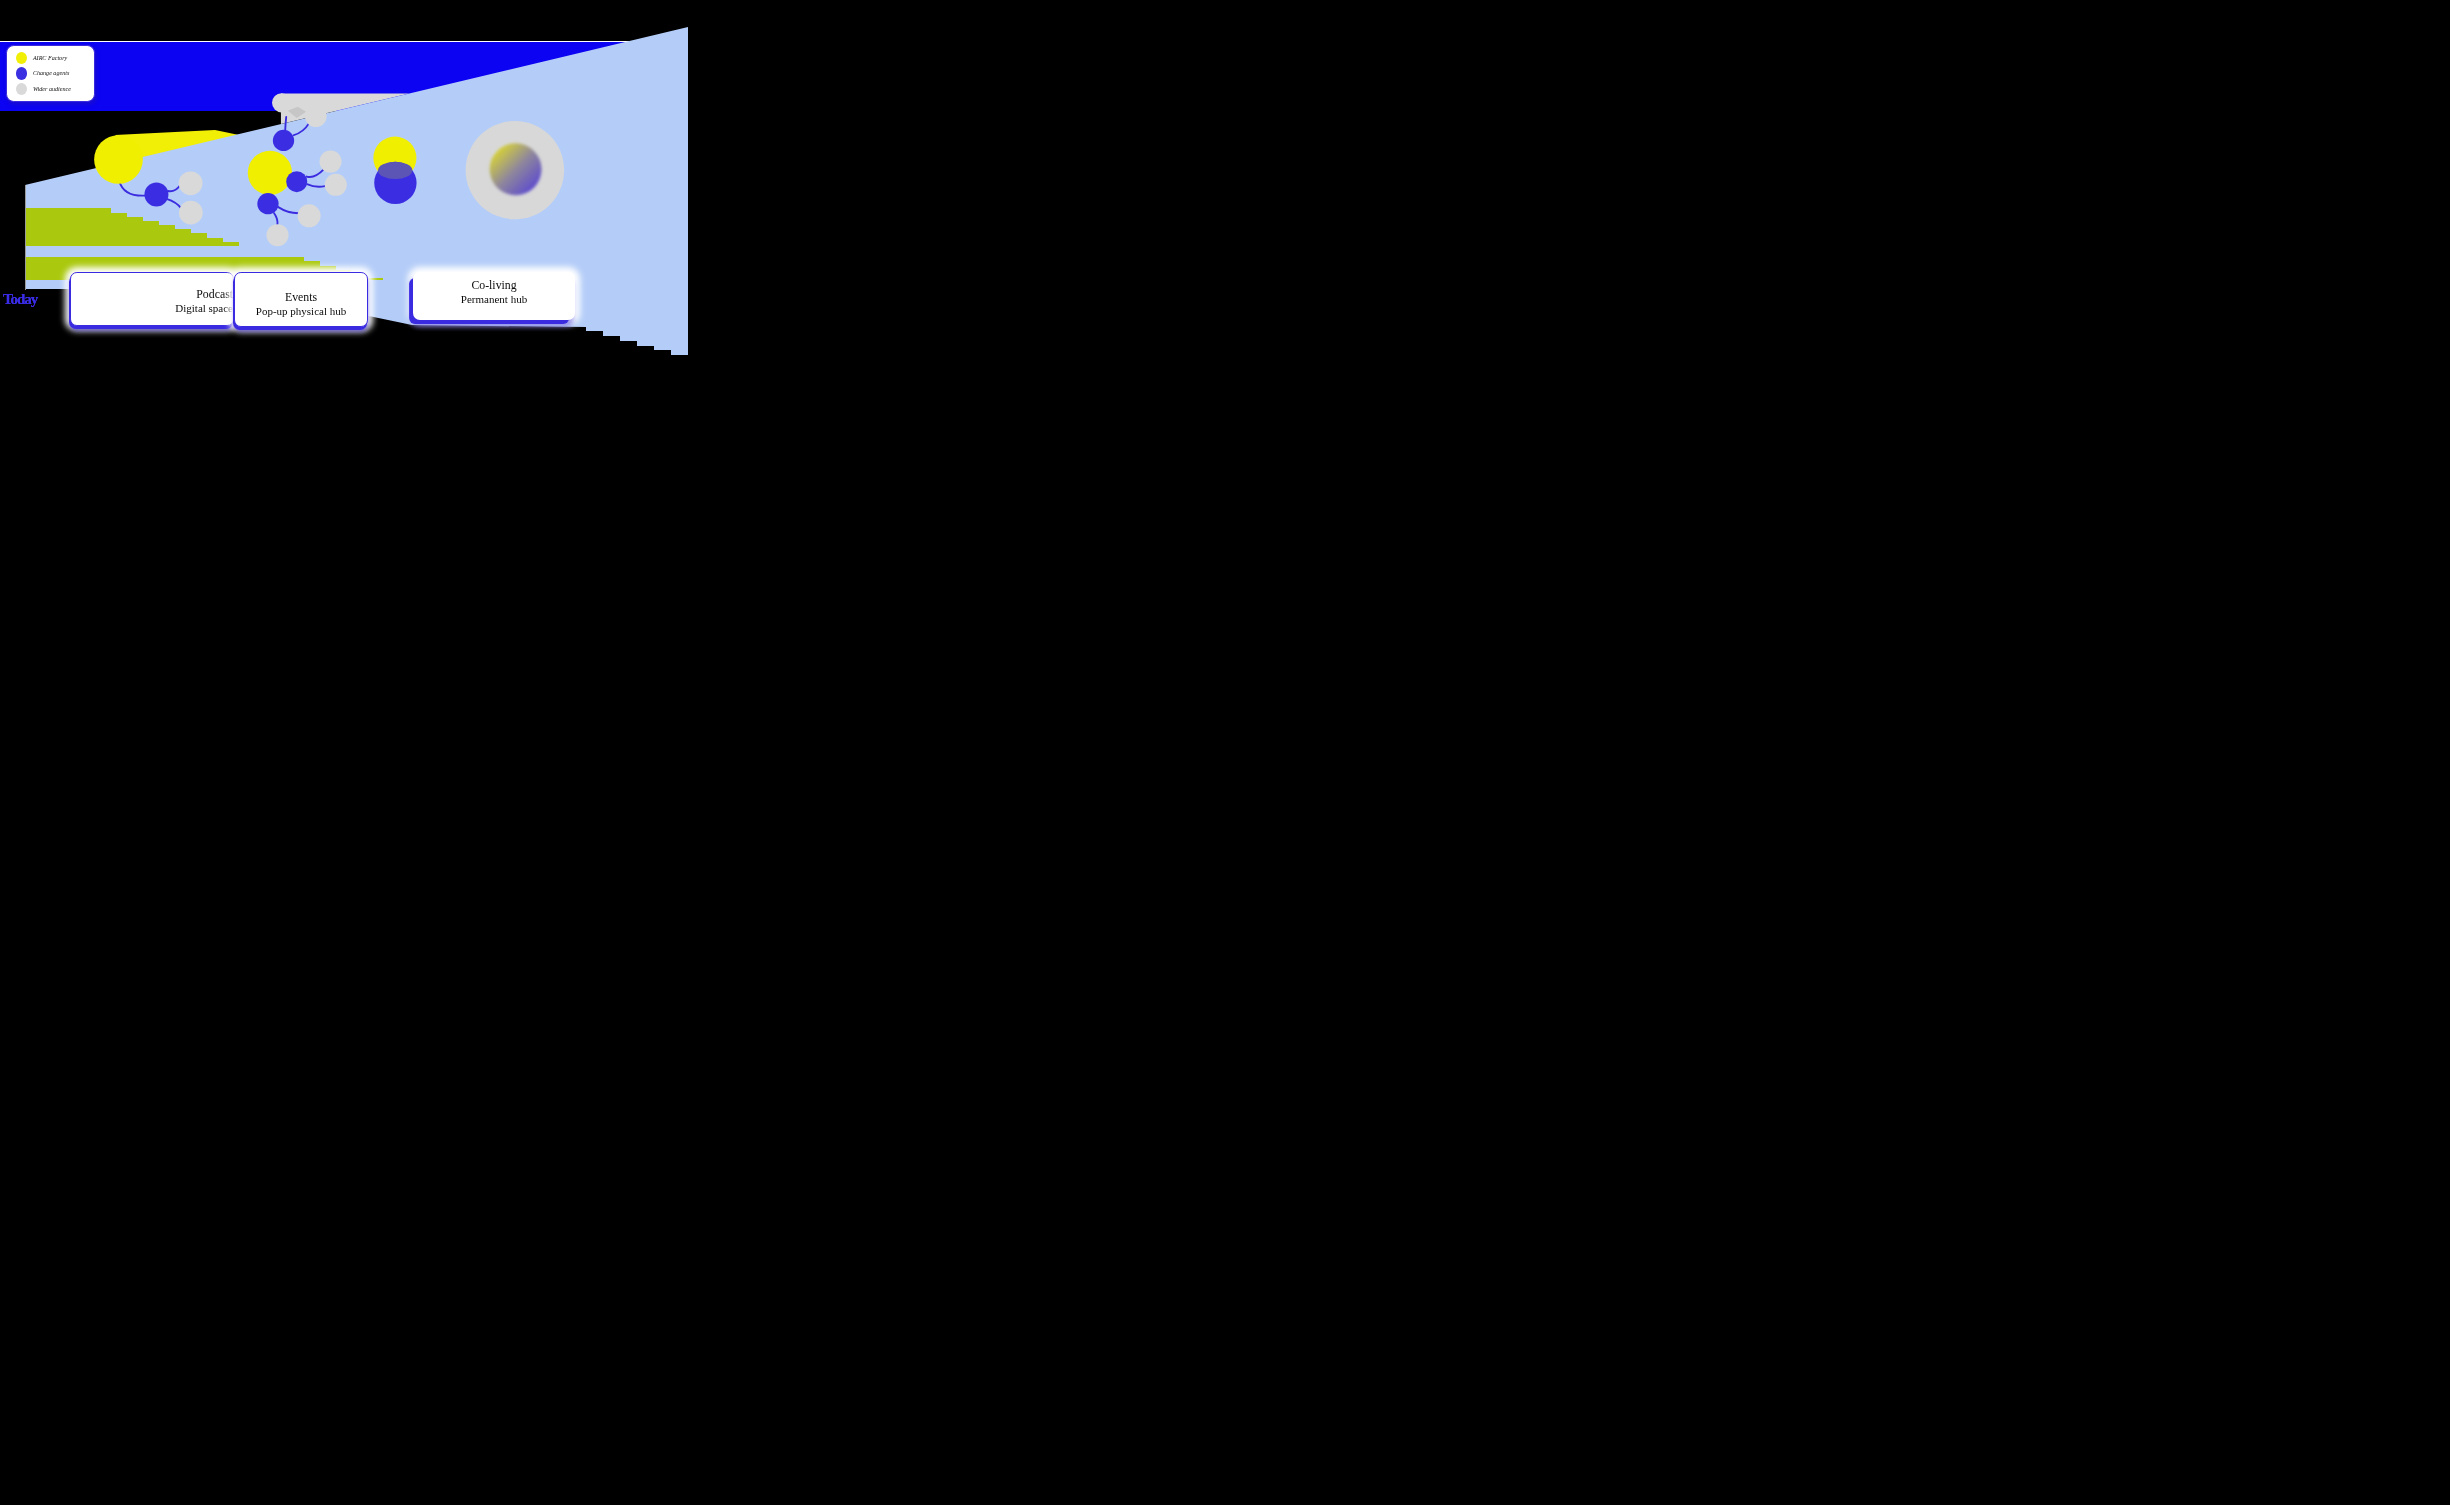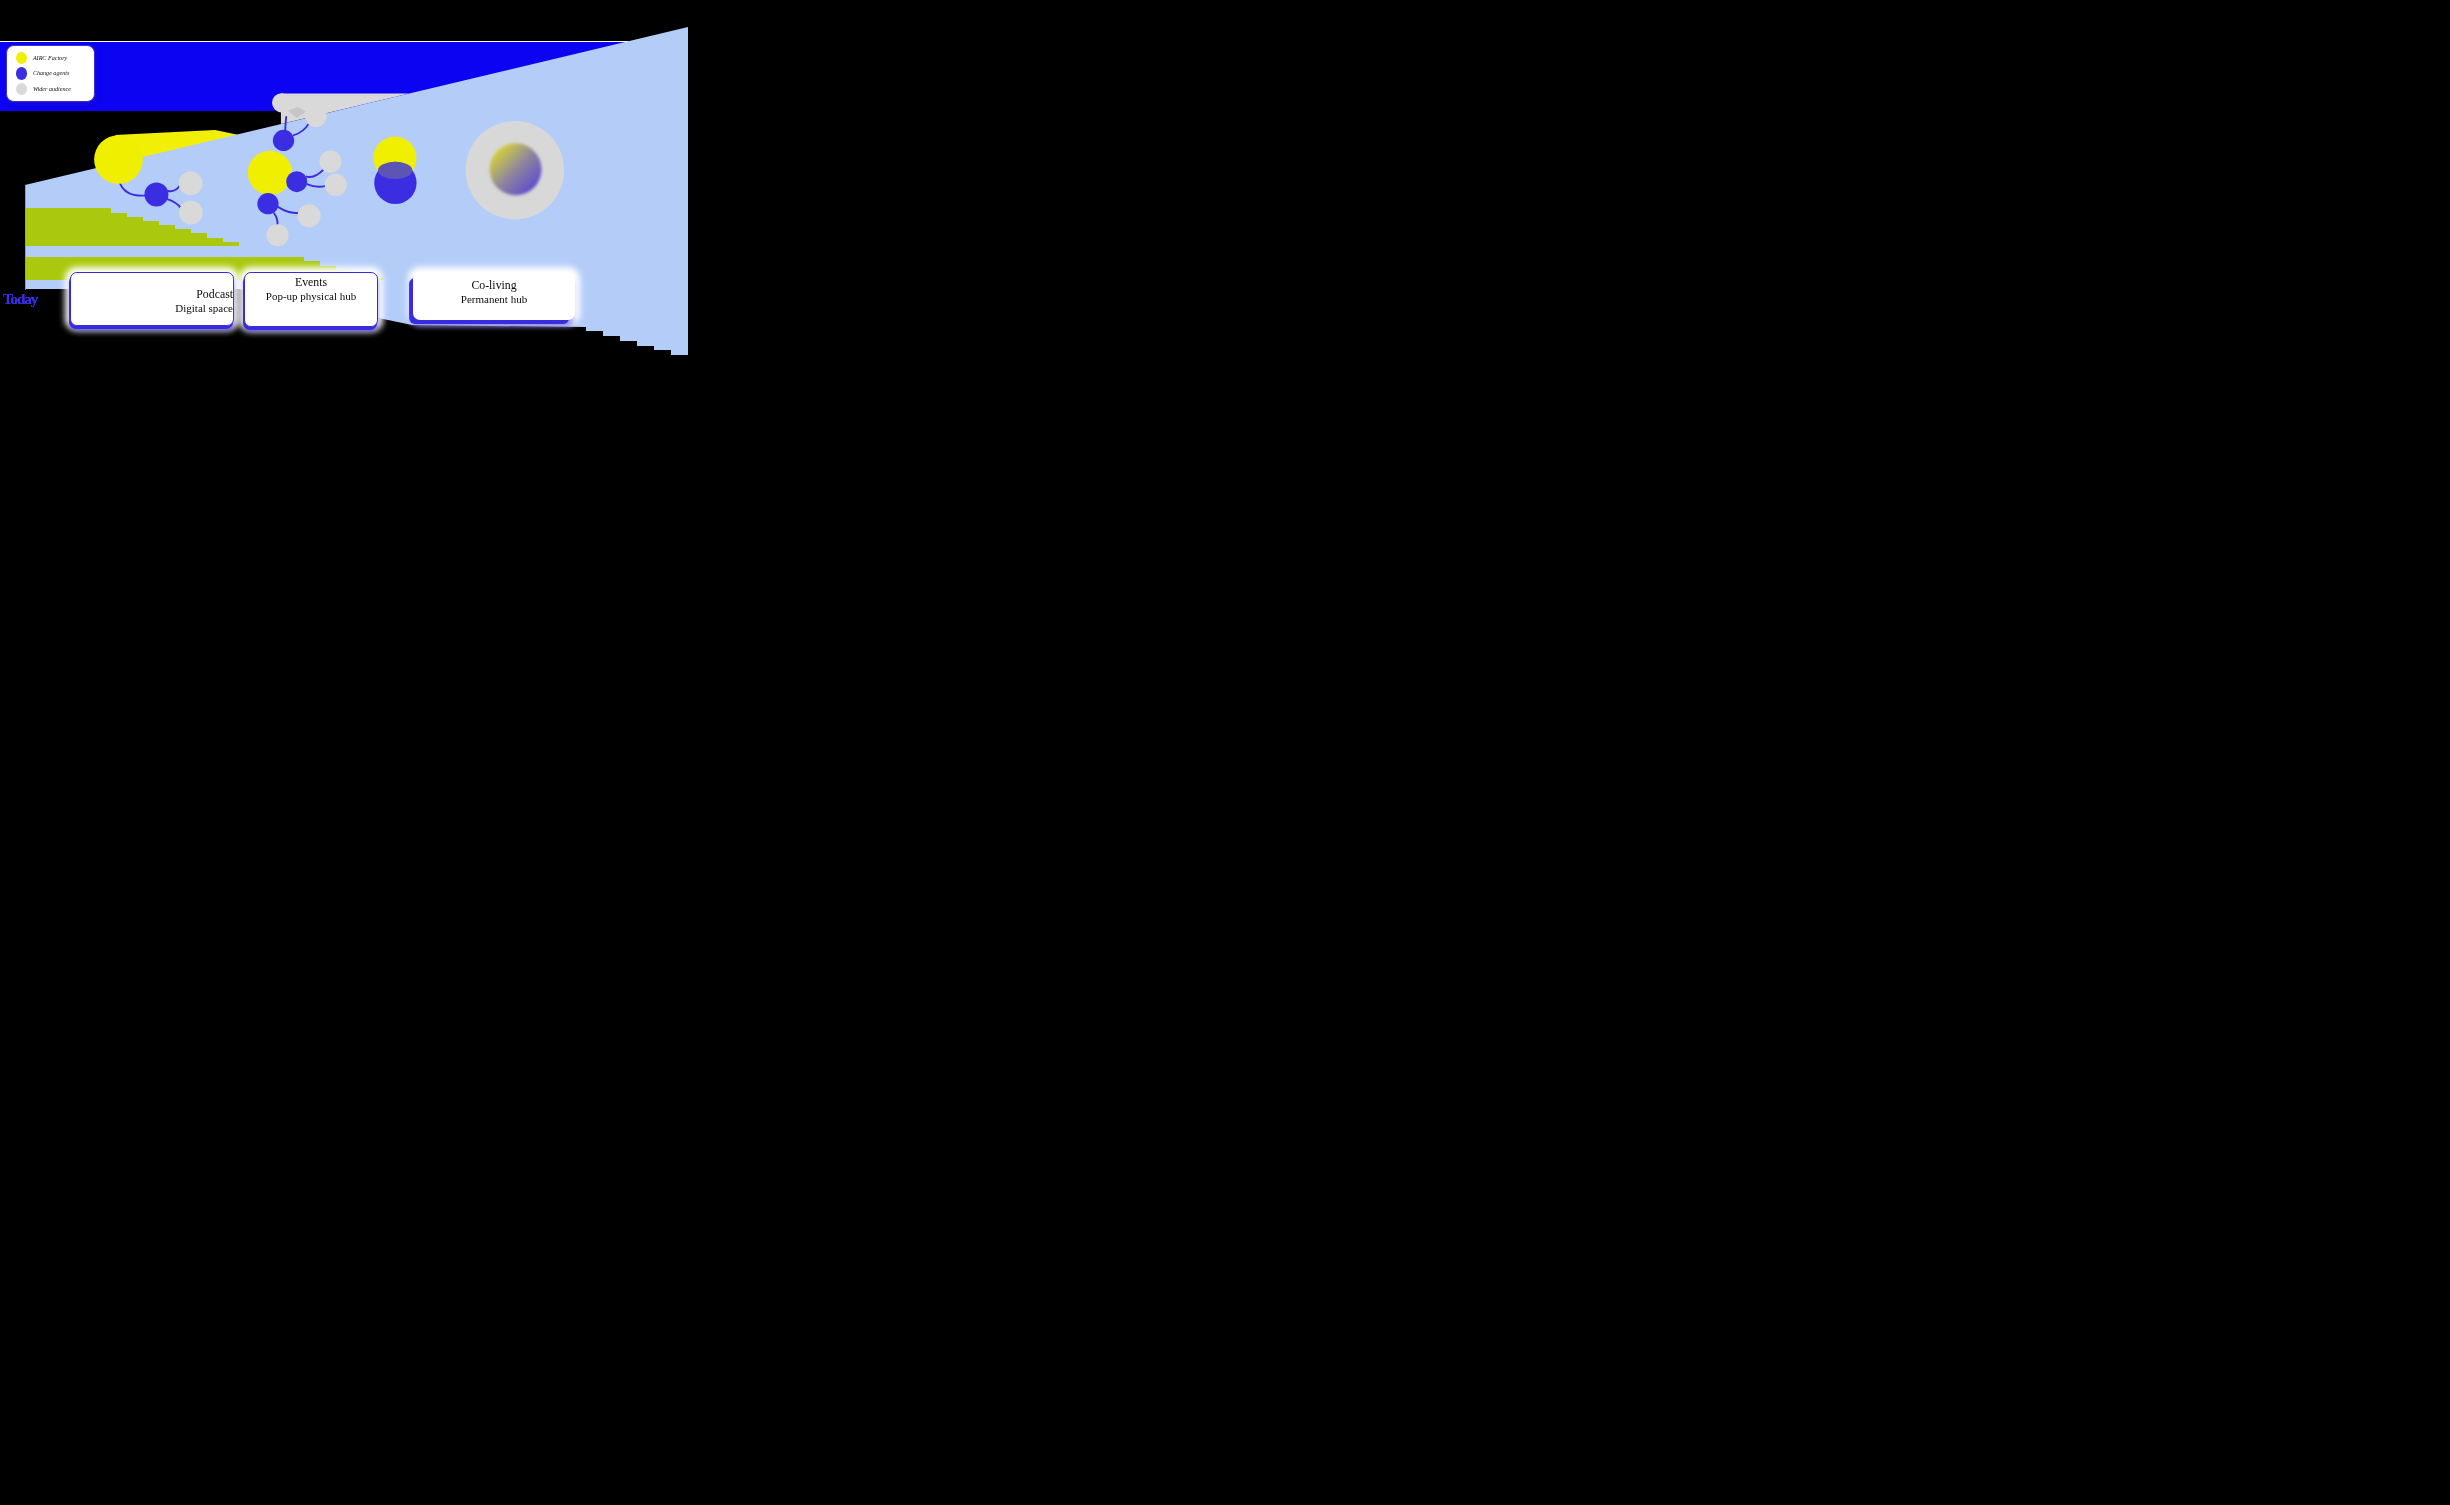--- a/index.html
+++ b/index.html
@@ -41,21 +41,21 @@
     display:flex;flex-direction:column;justify-content:space-evenly;padding:2px 0;box-sizing:border-box;}
   .legend-row{display:flex;align-items:center;gap:5.9px;padding-left:8.8px;}
   .legend-dot{width:11.3px;height:12.3px;border-radius:50%;flex:0 0 auto;}
   .legend-label{font-style:italic;font-size:6.1px;color:#111;}
 
   
   .card{background:#fff;border-radius:6.9px;text-align:center;box-sizing:border-box;}
   .card-bordered{border:1.2px solid #3a2be1;
     box-shadow:-1px 2.9px 0 #3a2be1,0 4.9px 3.9px rgba(45,28,210,.5),0 0 6.9px 4.9px #fff;}
   #card-podcast{left:70px;top:272px;width:164px;height:54px;padding-top:15px;text-align:right;}
-  #card-events{left:244px;top:272px;width:134px;height:55px;padding-top:3px;}
+  #card-events{left:234px;top:272px;width:134px;height:55px;padding-top:18px;}
   #card-coliving{left:413px;top:272px;width:162px;height:48px;padding-top:7.4px;
     box-shadow:-4.9px 4.9px 0 -1px #3a2be1,-2px 6.9px 4.9px rgba(45,28,210,.45),0 0 6.9px 4.9px #fff;}
   .card-title{font-size:11.8px;color:#0b0b0b;line-height:1.1;}
   .card-subtitle{font-size:11px;color:#0b0b0b;line-height:1.3;}
 
   #today-label{left:2.9px;top:291px;font-size:15px;font-weight:bold;color:#3a2ce6;
     letter-spacing:-0.07em;text-shadow:0 0 0.5px #3a2ce6;}
 
   svg{display:block;}
 </style>

